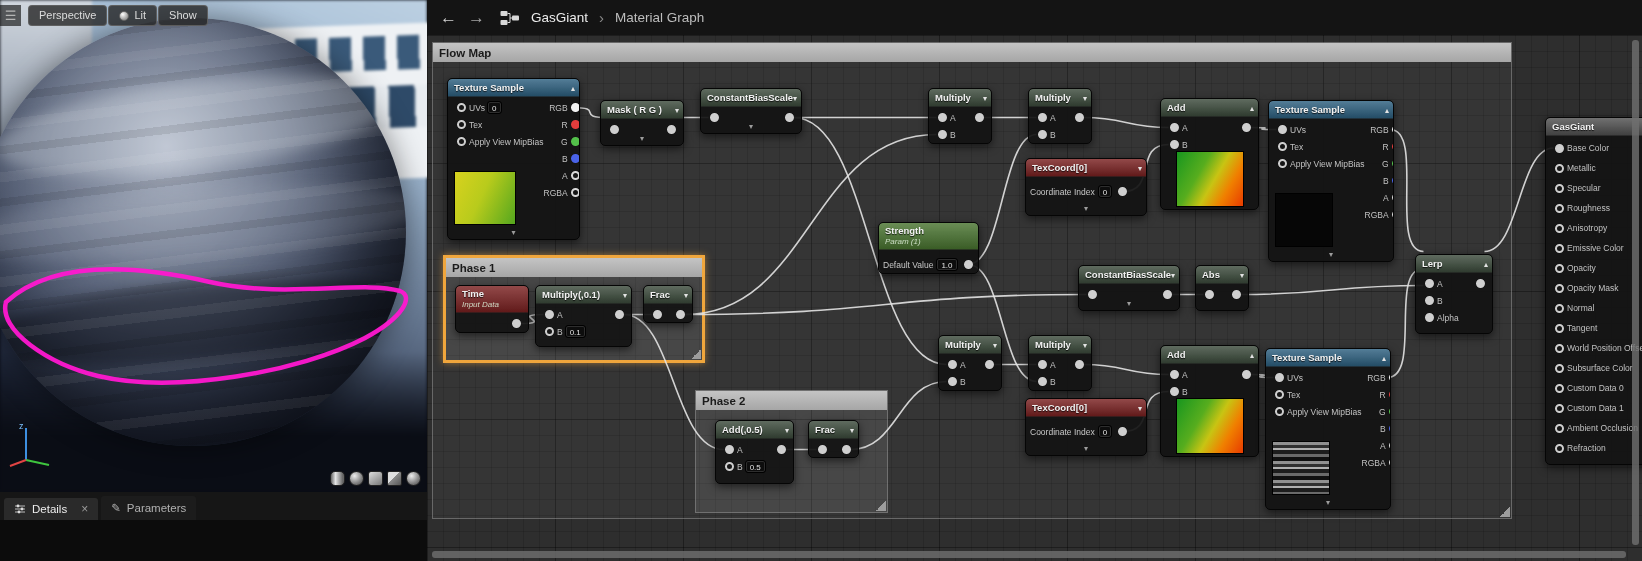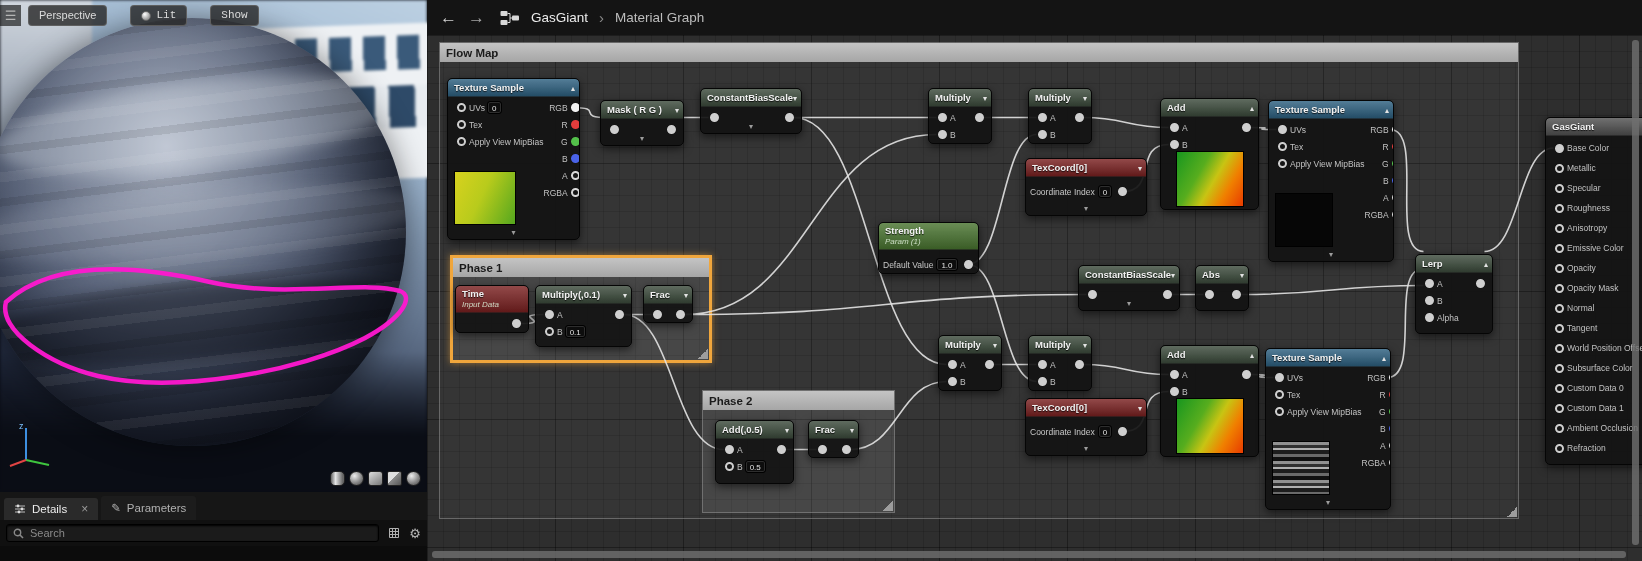--- a/index.html
+++ b/index.html
@@ -26,21 +26,21 @@
 .band{position:absolute;border-radius:50%;filter:blur(7px);}
 .band.b1{left:4%;top:15%;width:94%;height:20%;background:rgba(226,231,239,.30);transform:rotate(-7deg);}
 .band.b2{left:-5%;top:40%;width:110%;height:16%;background:rgba(190,198,212,.16);transform:rotate(-4deg);}
 .band.b3{left:0;top:62%;width:105%;height:18%;background:rgba(8,10,18,.45);transform:rotate(-5deg);}
 .annot,.gizmo{position:absolute;z-index:4;}
 .annot{left:0;top:0;}
 .gizmo{left:6px;bottom:24px;}
 .vp-toolbar{position:absolute;top:5px;left:0;right:0;display:flex;align-items:center;z-index:5;}
 .hamburger{width:21px;height:21px;color:#b5b5b5;font-size:13px;display:flex;align-items:center;justify-content:center;background:rgba(18,18,18,.65);margin-right:7px;}
 .vp-btn{display:inline-flex;align-items:center;gap:5px;background:rgba(38,38,38,.8);border:1px solid rgba(98,98,98,.9);border-radius:4px;color:#dcdcdc;font-size:11px;padding:3px 10px;line-height:1.1;}
-.vp-btn + .vp-btn{margin-left:23px;font-family:Liberation Mono, monospace;}
+.vp-btn + .vp-btn{margin-left:1px;}
 .lit-dot{width:10px;height:10px;border-radius:50%;background:radial-gradient(circle at 35% 30%,#fff,#999 70%);border:1px solid #666;flex:none;}
 .shape-row{position:absolute;right:6px;bottom:6px;display:flex;gap:4px;z-index:5;}
 .shape-btn{width:15px;height:15px;border-radius:50%;background:radial-gradient(circle at 35% 30%,#ededed,#8a8a8a 55%,#3f3f3f 100%);border:1px solid #222;}
 .shape-btn.flat{border-radius:3px;background:linear-gradient(145deg,#ddd,#777);}
 .shape-btn.cyl{border-radius:5px;background:linear-gradient(90deg,#666,#e5e5e5 35%,#666 90%);}
 .shape-btn.cube{border-radius:2px;background:linear-gradient(135deg,#e0e0e0 45%,#8a8a8a 46%,#555);}
 .tab-bar{height:28px;background:#161616;display:flex;align-items:flex-end;gap:3px;padding:3px 4px 0;}
 .tab{display:flex;align-items:center;gap:6px;padding:5px 10px;font-size:11.5px;color:#b0b0b0;background:#1c1c1c;border-radius:3px 3px 0 0;}
 .tab.active{background:#2a2a2a;color:#ececec;}
 .tab .close{margin-left:8px;color:#9a9a9a;font-size:12px;line-height:1;}
@@ -60,21 +60,21 @@
 .bc-sep{font-size:15px;color:#8a8a8a;}
 .bc-cur{font-size:13.5px;color:#bdbdbd;}
 #graph-canvas{position:relative;flex:1;overflow:hidden;background-color:#2e2e2e;
  background-image:linear-gradient(rgba(0,0,0,.25) 1px,rgba(0,0,0,0) 1px),linear-gradient(90deg,rgba(0,0,0,.25) 1px,rgba(0,0,0,0) 1px),linear-gradient(rgba(0,0,0,.12) 1px,rgba(0,0,0,0) 1px),linear-gradient(90deg,rgba(0,0,0,.12) 1px,rgba(0,0,0,0) 1px);
  background-size:128px 128px,128px 128px,16px 16px,16px 16px;}
 #wire-layer{position:absolute;left:0;top:0;z-index:2;pointer-events:none;}
 .hscroll{position:absolute;left:5px;right:16px;bottom:3px;height:7px;background:#6f6f6f;border-radius:3px;z-index:6;opacity:.8;}
 .vscroll{position:absolute;top:5px;bottom:16px;right:3px;width:7px;background:#6f6f6f;border-radius:3px;z-index:6;opacity:.8;}
 
 
-.comment{position:absolute;z-index:1;border:1px solid rgba(145,145,145,.55);background:rgba(255,255,255,.035);margin-left:7px;}
+.comment{position:absolute;z-index:1;border:1px solid rgba(145,145,145,.55);background:rgba(255,255,255,.035);}
 .comment.light{background:rgba(255,255,255,.09);}
 .comment.selected{border:3px solid #f0a63c;box-shadow:0 0 7px rgba(240,166,60,.55);}
 .comment-header{height:19px;background:linear-gradient(180deg,#c4c4c4,#a6a6a6);color:#1b1b1b;font-size:11.5px;font-weight:bold;display:flex;align-items:center;padding:0 6px;}
 .comment-grip{position:absolute;right:1px;bottom:1px;width:10px;height:10px;background:linear-gradient(135deg,rgba(0,0,0,0) 50%,#9d9d9d 50%);}
 
 
 .node{position:absolute;z-index:3;background:rgba(19,19,19,.93);border:1px solid #050505;border-radius:5px;box-shadow:0 3px 8px rgba(0,0,0,.55);color:#c8c8c8;overflow:hidden;}
 .node-header{position:relative;height:18px;display:flex;align-items:center;padding:0 6px;border-bottom:1px solid rgba(0,0,0,.6);border-radius:4px 4px 0 0;}
 .node-header.sub{height:27px;flex-direction:column;align-items:flex-start;justify-content:center;}
 .node-title{font-size:9.5px;font-weight:bold;color:#f2f2f2;text-shadow:0 1px 1px rgba(0,0,0,.8);line-height:1;white-space:nowrap;}
@@ -162,37 +162,20 @@
         </span>
         <span>Details</span>
         <span class="close">×</span>
       </div>
       <div class="tab">
         <span class="ticon">✎</span>
         <span>Parameters</span>
       </div>
     </div>
 
-    <div class="search-row">
-      <div class="search-box">
-        <span style="display:flex">
-          <svg width="11" height="11" viewBox="0 0 11 11">
-              <circle cx="4.5" cy="4.5" r="3.2" fill="none" stroke="#8a8a8a" stroke-width="1.4"></circle>
-              <line x1="7" y1="7" x2="10" y2="10" stroke="#8a8a8a" stroke-width="1.6"></line>
-            </svg>
-        </span>
-        <span>Search</span>
-      </div>
-      <span class="sicon">
-        <svg width="12" height="12" viewBox="0 0 12 12">
-            <path d="M1.5 1.5h9v9h-9z M1.5 4.5h9 M1.5 7.5h9 M4.5 1.5v9 M7.5 1.5v9" stroke="#b0b0b0" fill="none"></path>
-          </svg>
-      </span>
-      <span class="sicon">⚙</span>
-    </div>
     <div class="bottom-fill"></div>
   </div>
 
   <div class="right-col">
     <div class="graph-toolbar">
       <span class="nav-arrow">←</span>
       <span class="nav-arrow dim">→</span>
       <span class="gicon">
         <svg width="20" height="16" viewBox="0 0 20 16">
             <rect x="0.5" y="1" width="7" height="5" rx="1" fill="#d8d8d8"></rect>

